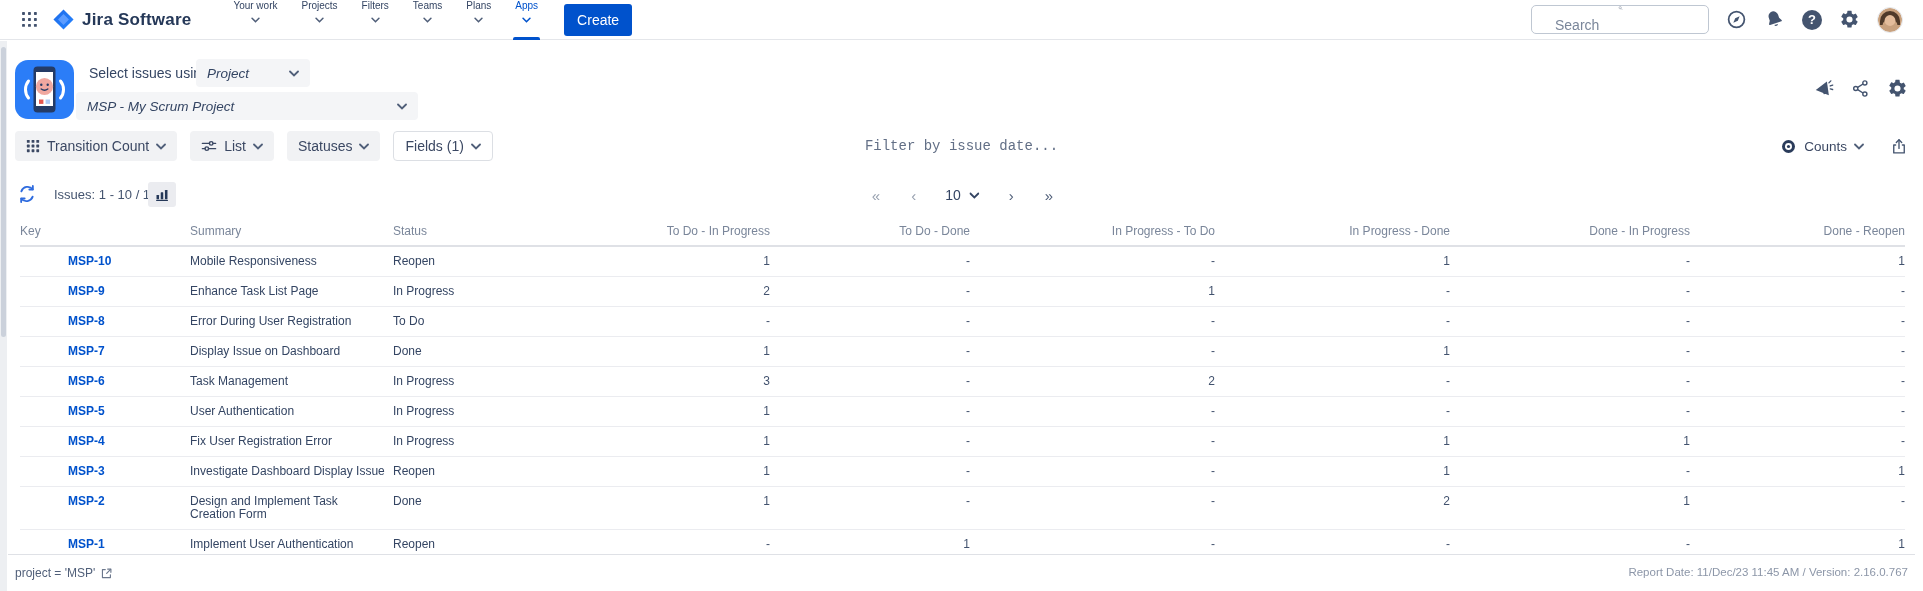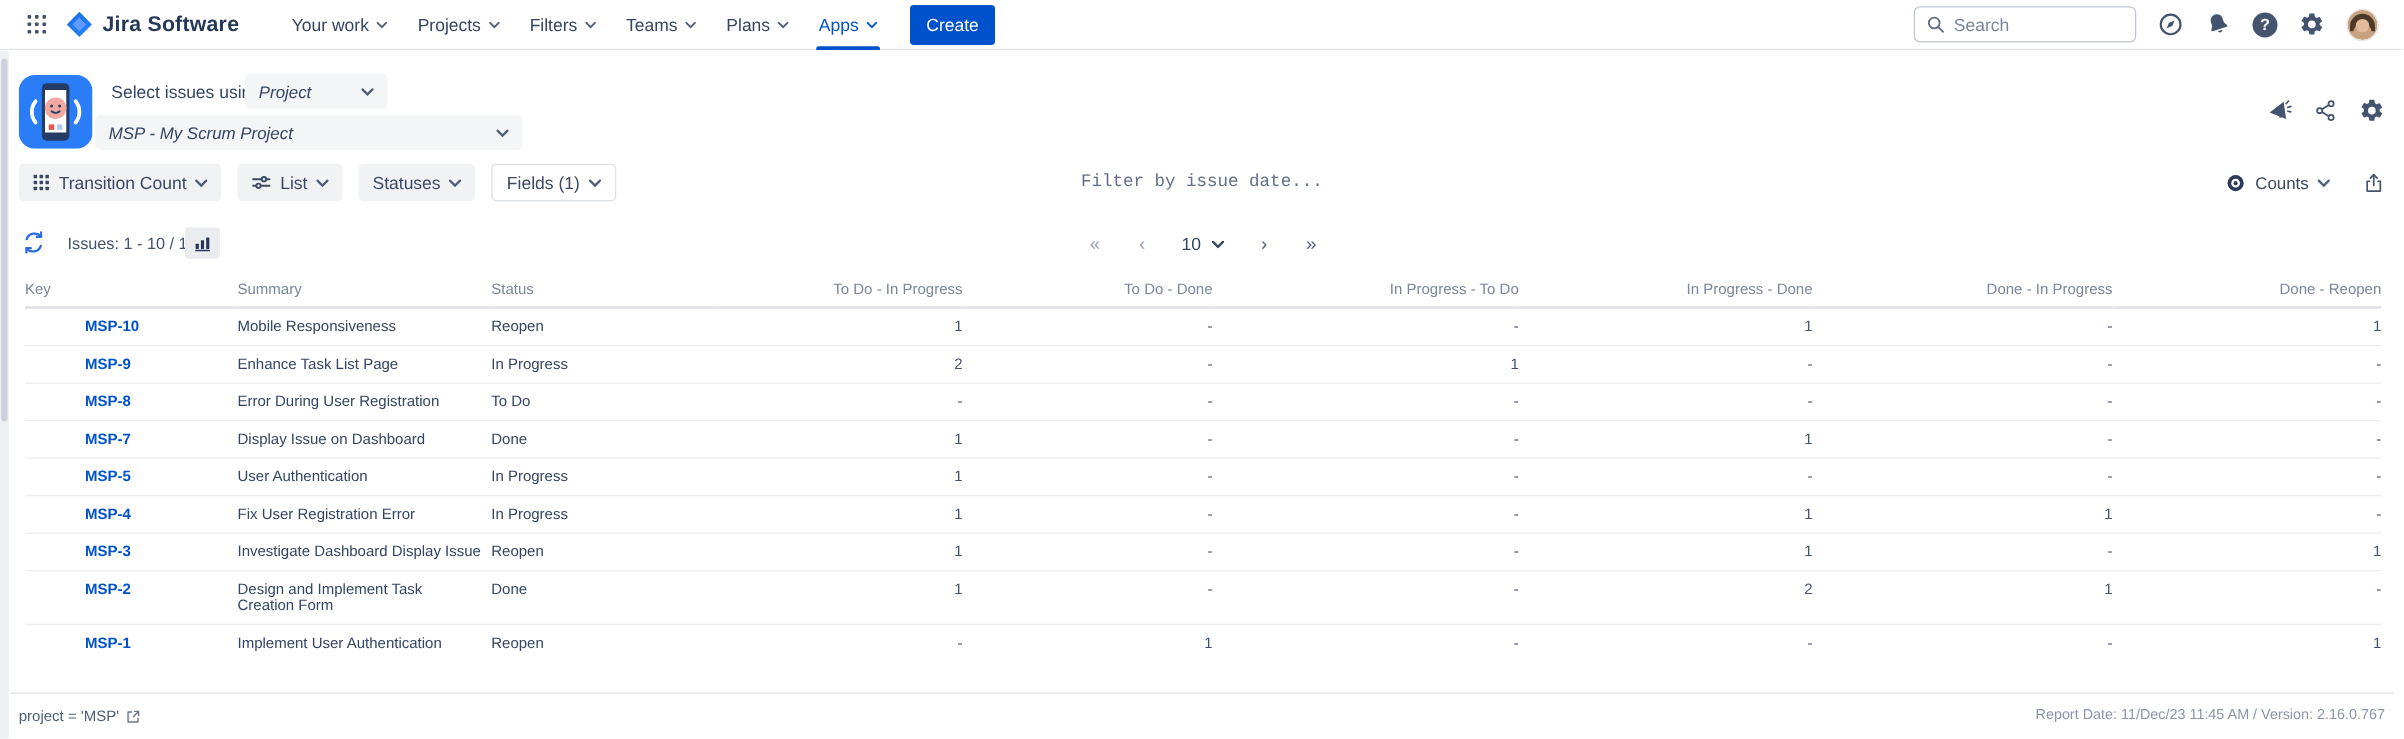--- a/index.html
+++ b/index.html
@@ -13,31 +13,31 @@
 
   
   .topnav { position:absolute; top:0; left:0; width:100%; height:40px; background:#fff;
     border-bottom:1px solid #E4E6EA; display:flex; align-items:center; padding:0 20px 0 14px; z-index:5;}
   .appswitch { width:30px; height:30px; border:none; background:transparent; color:#42526E;
     display:flex; align-items:center; justify-content:center; border-radius:4px; cursor:pointer;}
   .brand { display:flex; align-items:center; gap:7px; margin-left:8px; }
   .brand-text { font-size:17px; font-weight:700; color:#253858; letter-spacing:.2px; }
   .navitems { display:flex; align-items:center; height:40px; margin-left:30px; }
   .nav-item { position:relative; height:40px; display:flex; align-items:center; gap:6px;
-    padding:0 12px; font-size:14px; font-weight:500; color:#344563; cursor:pointer; }
+    padding:0 12px; font-size:10px; font-weight:500; color:#344563; cursor:pointer;flex-direction:column; }
   .nav-item .chev { color:#505F79; }
   .nav-item.active { color:#0052CC; }
   .nav-item.active .chev { color:#0052CC; }
   .nav-item.active::after { content:""; position:absolute; left:10px; right:10px; bottom:0;
     height:3px; background:#0052CC; border-radius:2px 2px 0 0; }
   .create-btn { margin-left:14px; height:32px; padding:0 13px; background:#0052CC; color:#fff;
     border:none; border-radius:3px; font-size:14px; font-weight:500; font-family:inherit; cursor:pointer; }
   .nav-right { margin-left:auto; display:flex; align-items:center; gap:17px; }
   .search-box { width:178px; height:29px; border:1px solid #BFC7D2; border-radius:5px;
-    display:flex; align-items:center; gap:7px; padding:0 9px; color:#7A869A; background:#fff;}
+    display:flex; align-items:center; gap:7px; padding:0 9px; color:#7A869A; background:#fff;flex-direction:column;}
   .search-box input { border:none; outline:none; width:130px; font-size:14px; color:#344563;
     font-family:inherit; background:transparent; }
   .search-box input::placeholder { color:#7A869A; }
   .nav-icon { color:#44546F; display:flex; align-items:center; justify-content:center; cursor:pointer;
     background:none; border:none; padding:0; }
   .help-bubble { width:20px; height:20px; border-radius:50%; background:#44546F; color:#fff;
     font-size:13px; font-weight:700; display:flex; align-items:center; justify-content:center; }
   .avatar { width:26px; height:26px; border-radius:50%; overflow:hidden; display:block; cursor:pointer;
     border:1px solid #E4E6EA; }
 
@@ -446,20 +446,31 @@
     <td class="c-summary">Display Issue on Dashboard</td>
     <td class="c-status">Done</td>
     <td class="c-num">1</td>
     <td class="c-num">-</td>
     <td class="c-num">-</td>
     <td class="c-num">1</td>
     <td class="c-num">-</td>
     <td class="c-num">-</td>
   </tr>
 
+  <tr class="issue-row">
+    <td class="c-key"><a href="#">MSP-6</a></td>
+    <td class="c-summary">Task Management</td>
+    <td class="c-status">In Progress</td>
+    <td class="c-num">3</td>
+    <td class="c-num">-</td>
+    <td class="c-num">2</td>
+    <td class="c-num">-</td>
+    <td class="c-num">-</td>
+    <td class="c-num">-</td>
+  </tr>
 
   <tr class="issue-row">
     <td class="c-key"><a href="#">MSP-5</a></td>
     <td class="c-summary">User Authentication</td>
     <td class="c-status">In Progress</td>
     <td class="c-num">1</td>
     <td class="c-num">-</td>
     <td class="c-num">-</td>
     <td class="c-num">-</td>
     <td class="c-num">-</td>

